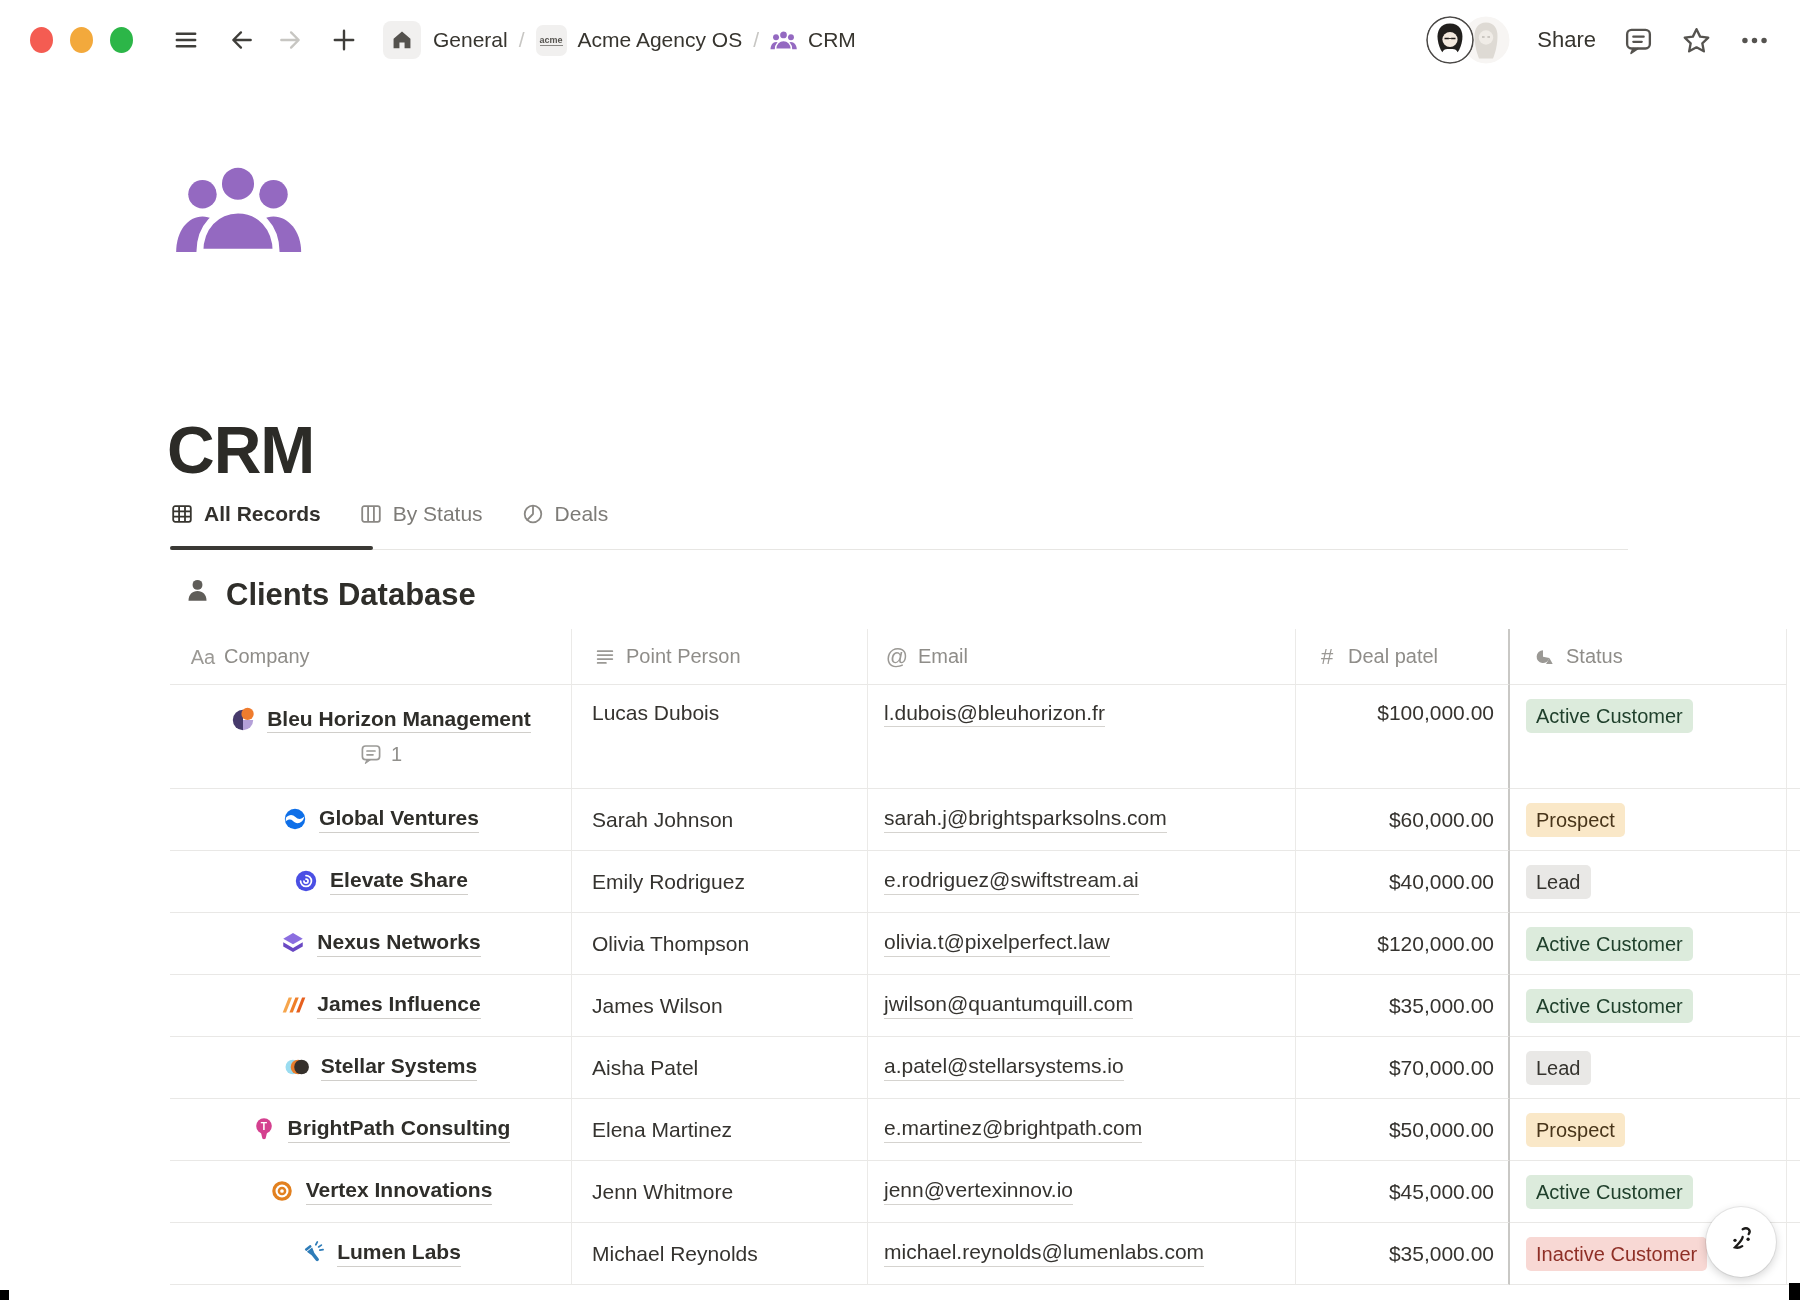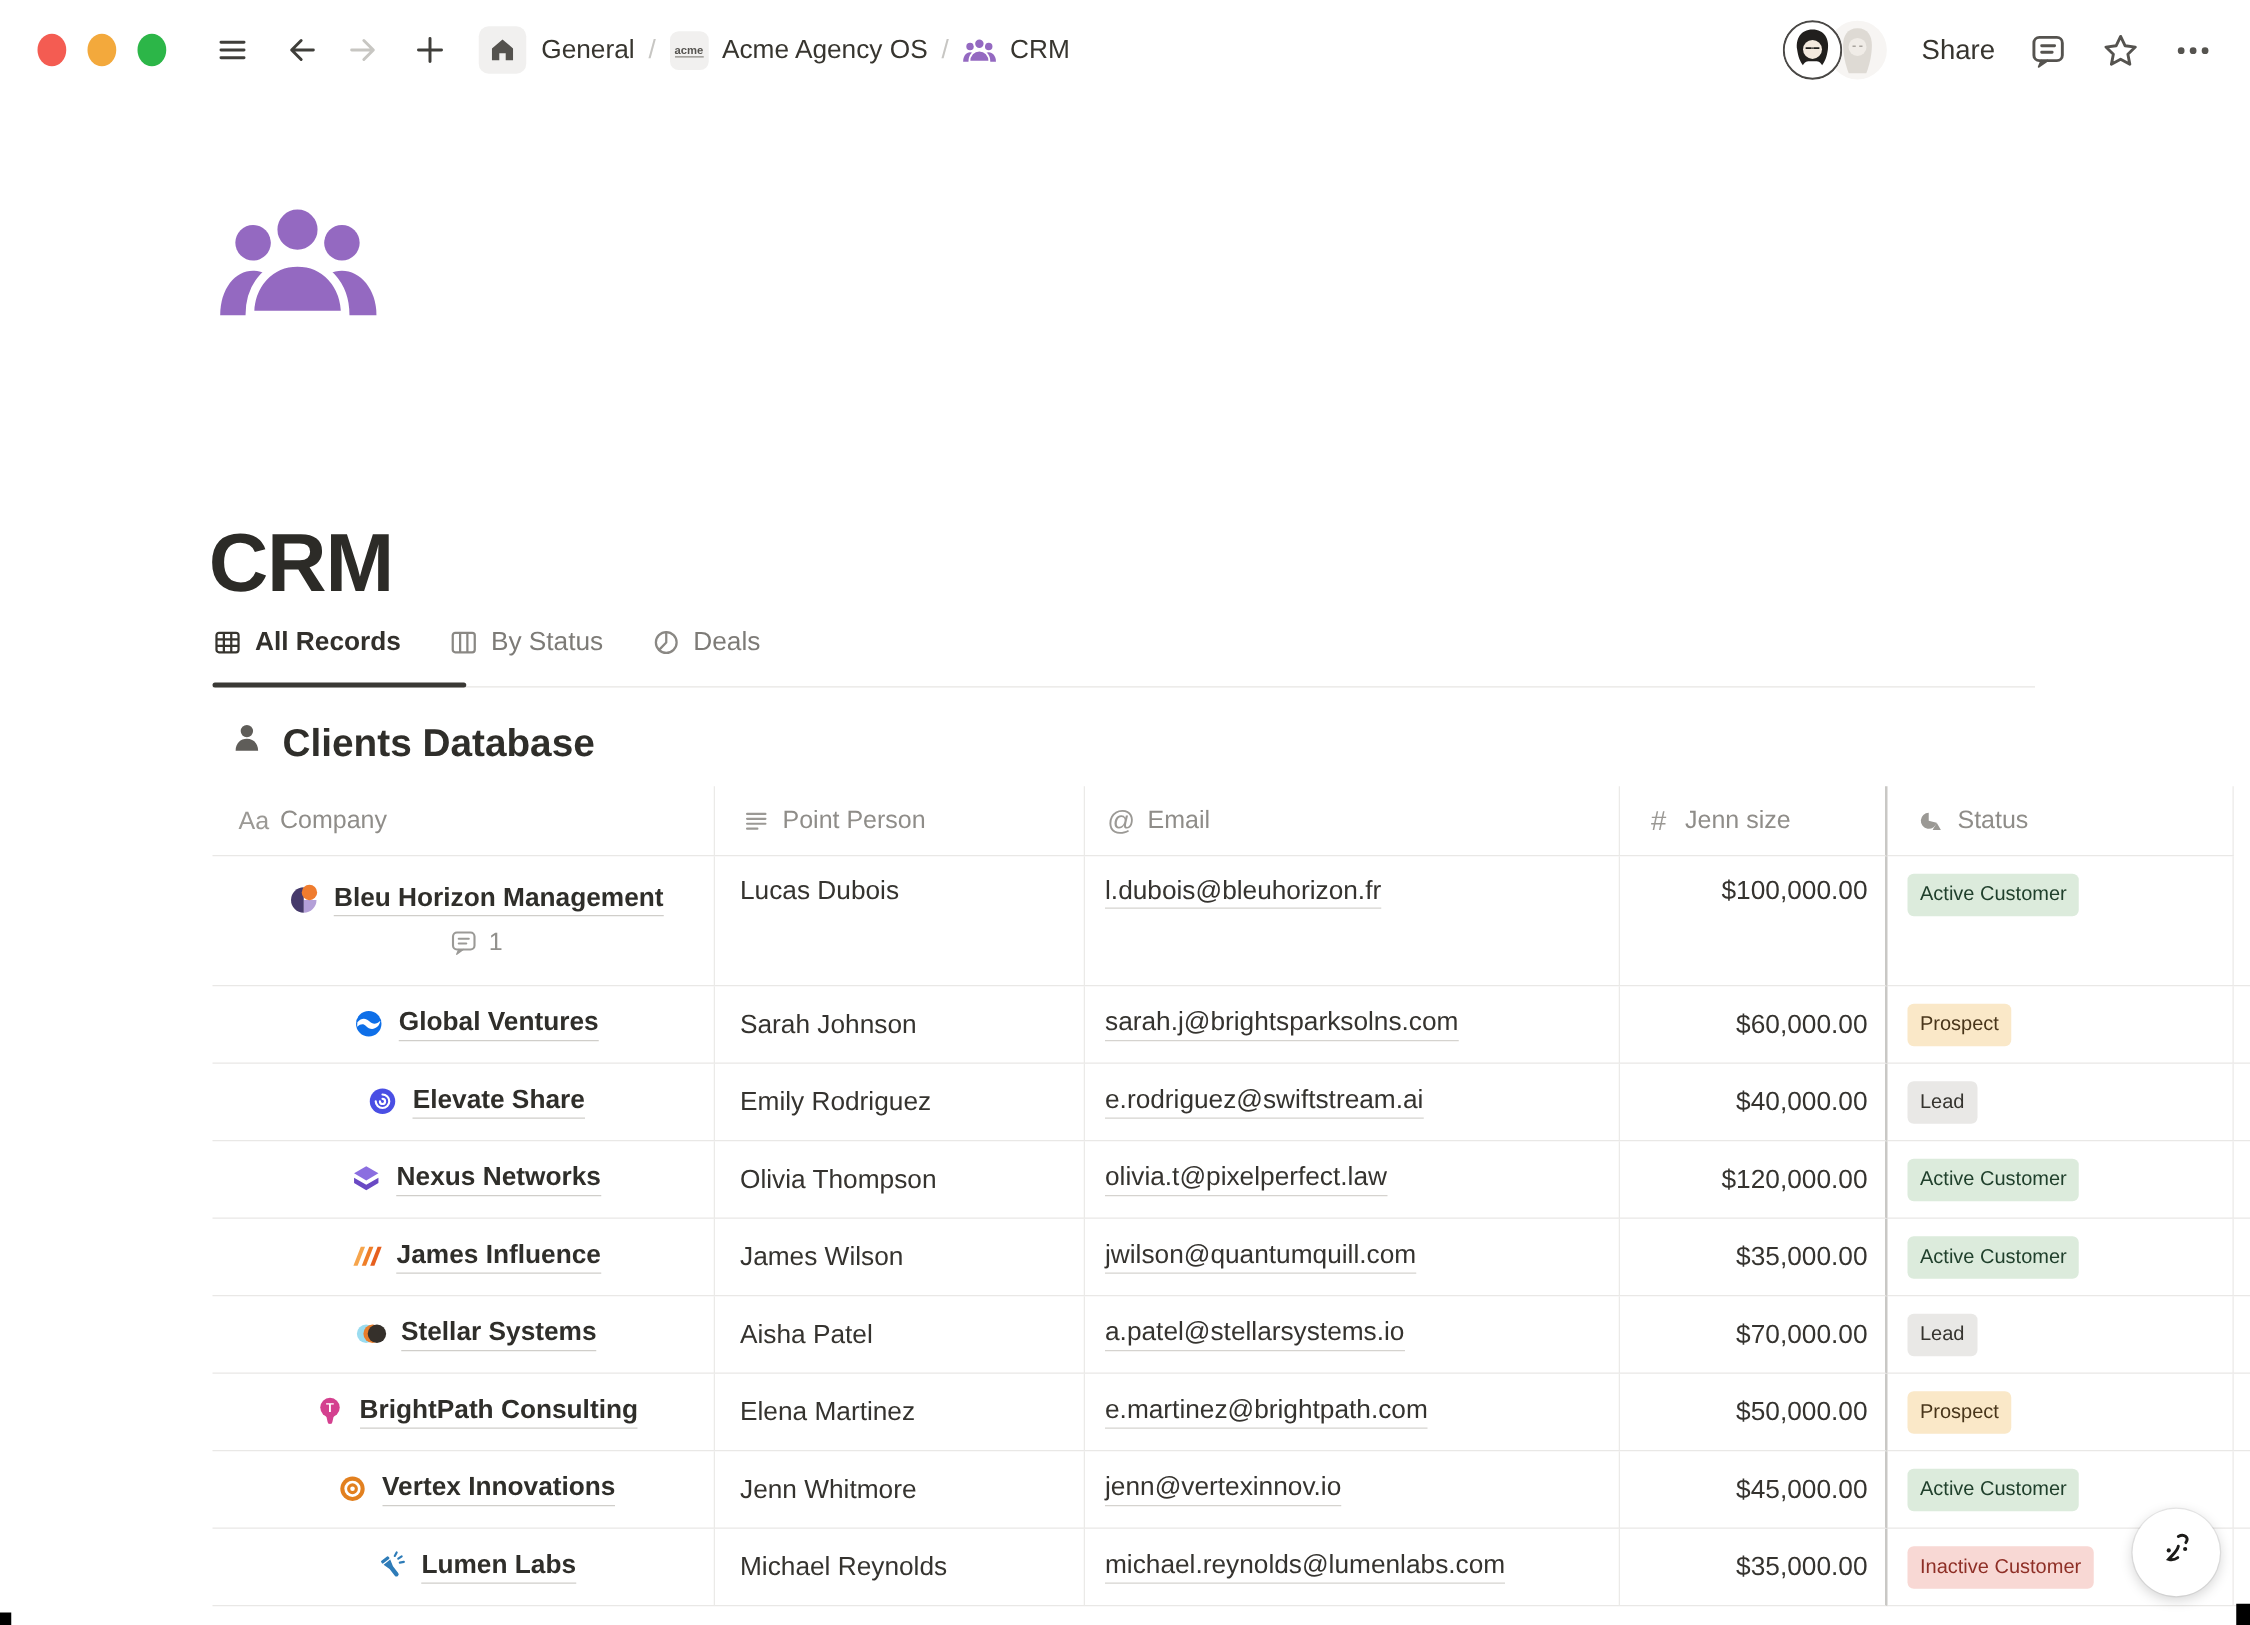--- a/index.html
+++ b/index.html
@@ -76,21 +76,21 @@
   .trow--tall .cell:not(.c1){align-items:flex-start;padding-top:16px}
   .trow--tall .cell.c5{padding-top:14px}
   .company-line{display:flex;align-items:center;gap:11px}
   .row-icon{width:26px;height:26px;flex:0 0 26px}
   .row-icon svg{width:26px;height:26px}
   .company-link{font-weight:bold;color:#2f2e2a;border-bottom:1.5px solid #d0ceca;padding-bottom:1px;line-height:1.15;cursor:pointer}
   .comment-line{display:flex;align-items:center;gap:8px;color:#91908c;font-size:20px;cursor:pointer}
   .comment-line .cic{width:24px;height:24px;color:#9b9a97}
   .comment-line .cic svg{width:24px;height:24px}
   .email-link{border-bottom:1.5px solid #d5d3cf;padding-bottom:1px;line-height:1.15;cursor:pointer}
-  .badge{display:inline-block;padding:4px 10px;border-radius:5px;font-size:16px;line-height:26px;white-space:nowrap;cursor:pointer}
+  .badge{display:inline-block;padding:4px 10px;border-radius:5px;font-size:20px;line-height:26px;white-space:nowrap;cursor:pointer}
   .hicon{width:26px;height:26px;display:flex;align-items:center;justify-content:center;color:#9b9995}
   .hicon svg{width:22px;height:22px}
   .glyph{font-size:20px;color:#9b9995;line-height:26px}
   .glyph-big{font-size:22px}
   
   .ai-btn{position:absolute;left:1706px;top:1207px;width:70px;height:70px;border-radius:50%;background:#fff;
     box-shadow:0 3px 10px rgba(0,0,0,.18),0 0 0 1px rgba(0,0,0,.07);display:flex;align-items:center;justify-content:center;z-index:5;cursor:pointer;color:#1c1b19}
   .ai-btn svg{width:40px;height:40px}
   
   .artifact{position:absolute;background:#000;z-index:6}
@@ -275,21 +275,21 @@
     <div class="hcell c3 vb1">
       <span class="hicon">
           <span class="glyph glyph-big">@</span>
         </span>
       <span>Email</span>
     </div>
     <div class="hcell c4 vb-dark">
       <span class="hicon">
           <span class="glyph glyph-big">#</span>
         </span>
-      <span>Jenn size</span>
+      <span>Deal patel</span>
     </div>
     <div class="hcell c5 vb1">
       <span class="hicon">
           <svg viewBox="0 0 24 24" fill="currentColor">
             <path d="M9.8 4.6a7 7 0 1 0 6.9 8.6l-6.9-1.6Z"></path>
             <path d="M13.2 19.6h7.2l-3.6-6.4Z"></path>
           </svg>
         </span>
       <span>Status</span>
     </div>

